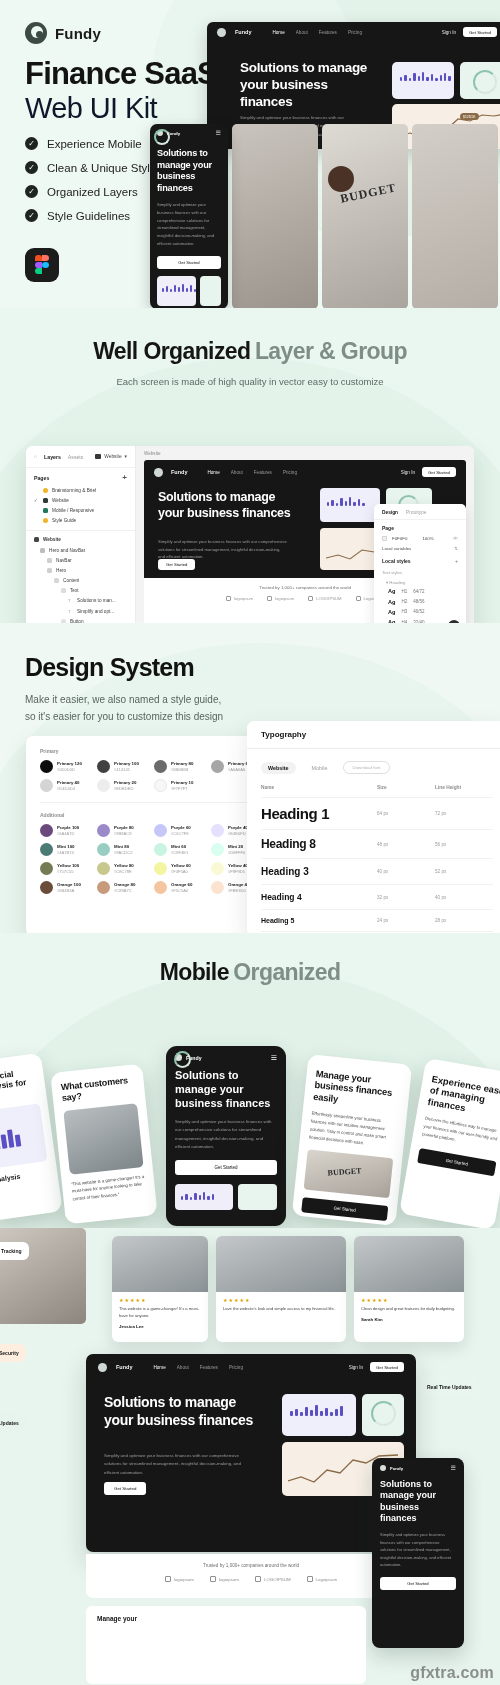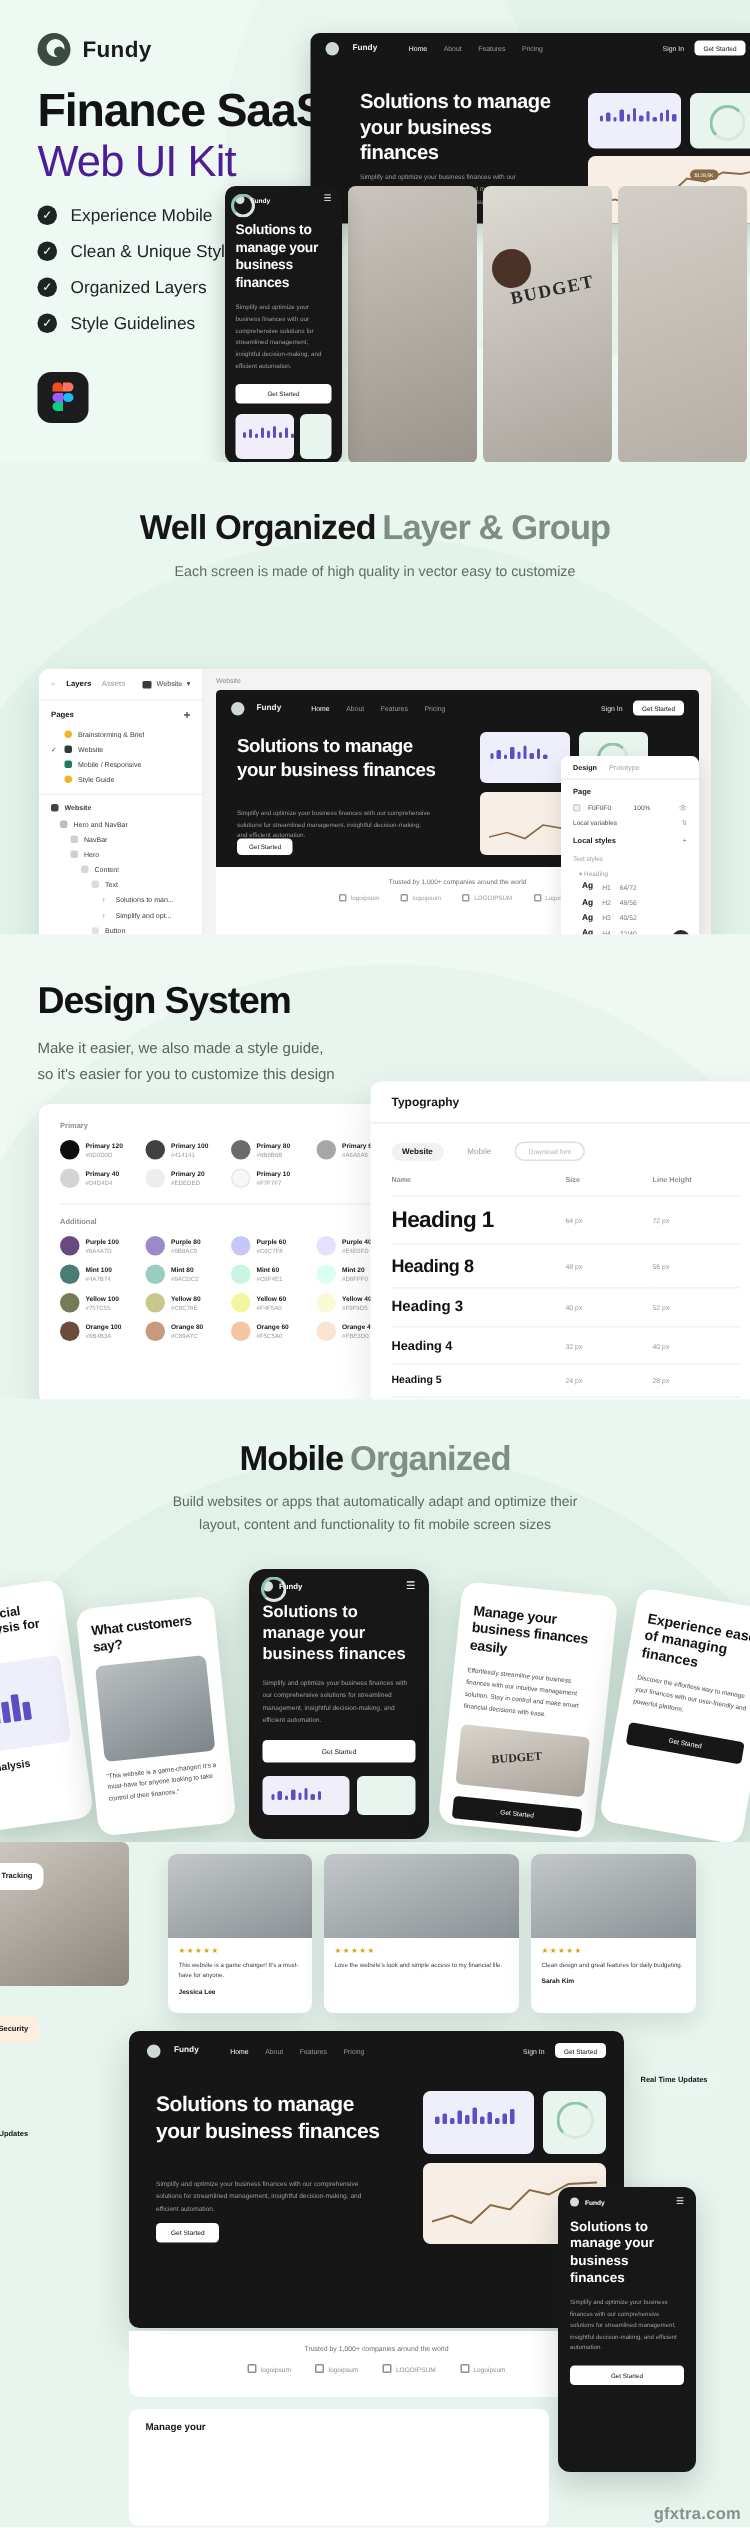--- a/index.html
+++ b/index.html
@@ -45,21 +45,21 @@
   }
   .brand-name { font-size: 15px; font-weight: 600; color: #1b1b1b; letter-spacing: .2px; }
 
   .hero-h1 {
     position: absolute; left: 25px; top: 58px;
     font-size: 31px; font-weight: 700; color: #131313; letter-spacing: -.8px;
     line-height: 1.05;
   }
   .hero-h2 {
     position: absolute; left: 25px; top: 93px;
-    font-size: 29px; font-weight: 500; color: #4c1d95; letter-spacing: -.6px;
+    font-size: 29px; font-weight: 500; color: #0f172a; letter-spacing: -.6px;
     line-height: 1.05;
   }
   .hero-list { position: absolute; left: 25px; top: 137px; }
   .hero-li { display: flex; align-items: center; gap: 9px; margin-bottom: 11px; }
   .tick {
     width: 13px; height: 13px; border-radius: 50%; background: #1d2421;
     display: inline-flex; align-items: center; justify-content: center;
     color: #fff; font-size: 8px; line-height: 1;
   }
   .hero-li-label { font-size: 11.5px; color: #232323; }
@@ -354,21 +354,21 @@
   .bp-top { display:flex; align-items:center; gap:4px; padding: 7px 8px 0; }
   .bp-h { padding: 8px 8px 0; font-size: 9px; line-height:1.25; color:#fff; font-weight:700; }
   .bp-p { padding: 7px 8px 0; font-size: 4.1px; line-height:1.85; color:#9d9d9d; }
   .bp-btn { margin: 8px 8px 0; background:#fff; color:#111; font-size:4.2px; text-align:center; padding:4px 0; border-radius:3px; }
 
   .bt-strip { position:absolute; left: 86px; top: 378px; width: 280px; height: 78px; background:#fff; border-radius: 6px; }
   .bts-t { padding: 9px 11px 0; font-size: 6.5px; font-weight:700; color:#151515; }
 
   .watermark {
     position:absolute; right: 6px; bottom: 3px;
-    font-size: 11px; color: rgba(60,60,60,.55); font-weight: 600;
+    font-size: 16px; color: rgba(60,60,60,.55); font-weight: 600;
     letter-spacing: .2px;
   }
 </style>
 </head>
 <body>
 
 <div class="page">
 
   <section class="sec-hero">
     <div class="hero-blob"></div>
@@ -689,21 +689,21 @@
         </div>
         <div class="fw-dot">›</div>
       </div>
     </div>
   </section>
 
   <section class="sec-ds">
     <div class="ds-arc"></div>
     <h2 class="ds-h">Design System</h2>
     <div class="ds-p">
-      <div>Make it easier, we also made a style guide,</div>
+      <div>Make it easier, we also named a style guide,</div>
       <div>so it's easier for you to customize this design</div>
     </div>
 
     <div class="panel panel-colour">
       <div class="p-body">
         <div class="c-group">Primary</div>
         <div class="c-grid">
           <div class="c-item">
               <span class="c-dot" style="background:#0D0D0D"></span>
               <span class="c-txt">
@@ -930,24 +930,20 @@
       </div>
     </div>
   </section>
 
   <section class="sec-mob">
     <div class="mob-arc"></div>
     <div class="mob-title">
       <span class="t-dark">Mobile</span>
       <span class="t-grey">Organized</span>
     </div>
-    <div class="mob-sub">
-      <div>Build websites or apps that automatically adapt and optimize their</div>
-      <div>layout, content and functionality to fit mobile screen sizes</div>
-    </div>
 
     <div class="ph ph1">
       <div class="p1-h">Financial Analysis for you</div>
       <div class="p1-chart">
         <div class="bars" style="padding:18px 0 0 8px;height:40px">
           <i style="height:40%;width:5px"></i>
             <i style="height:65%;width:5px"></i>
             <i style="height:85%;width:5px"></i>
             <i style="height:55%;width:5px"></i>
         </div>

